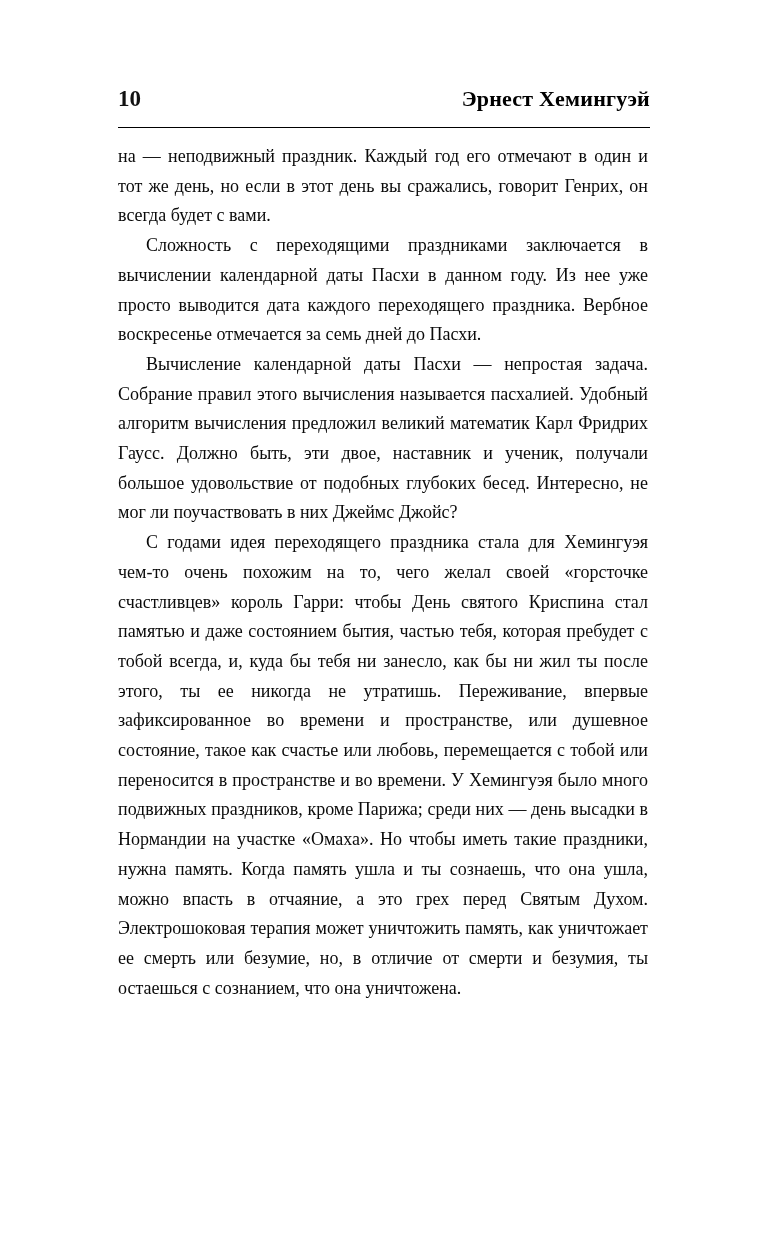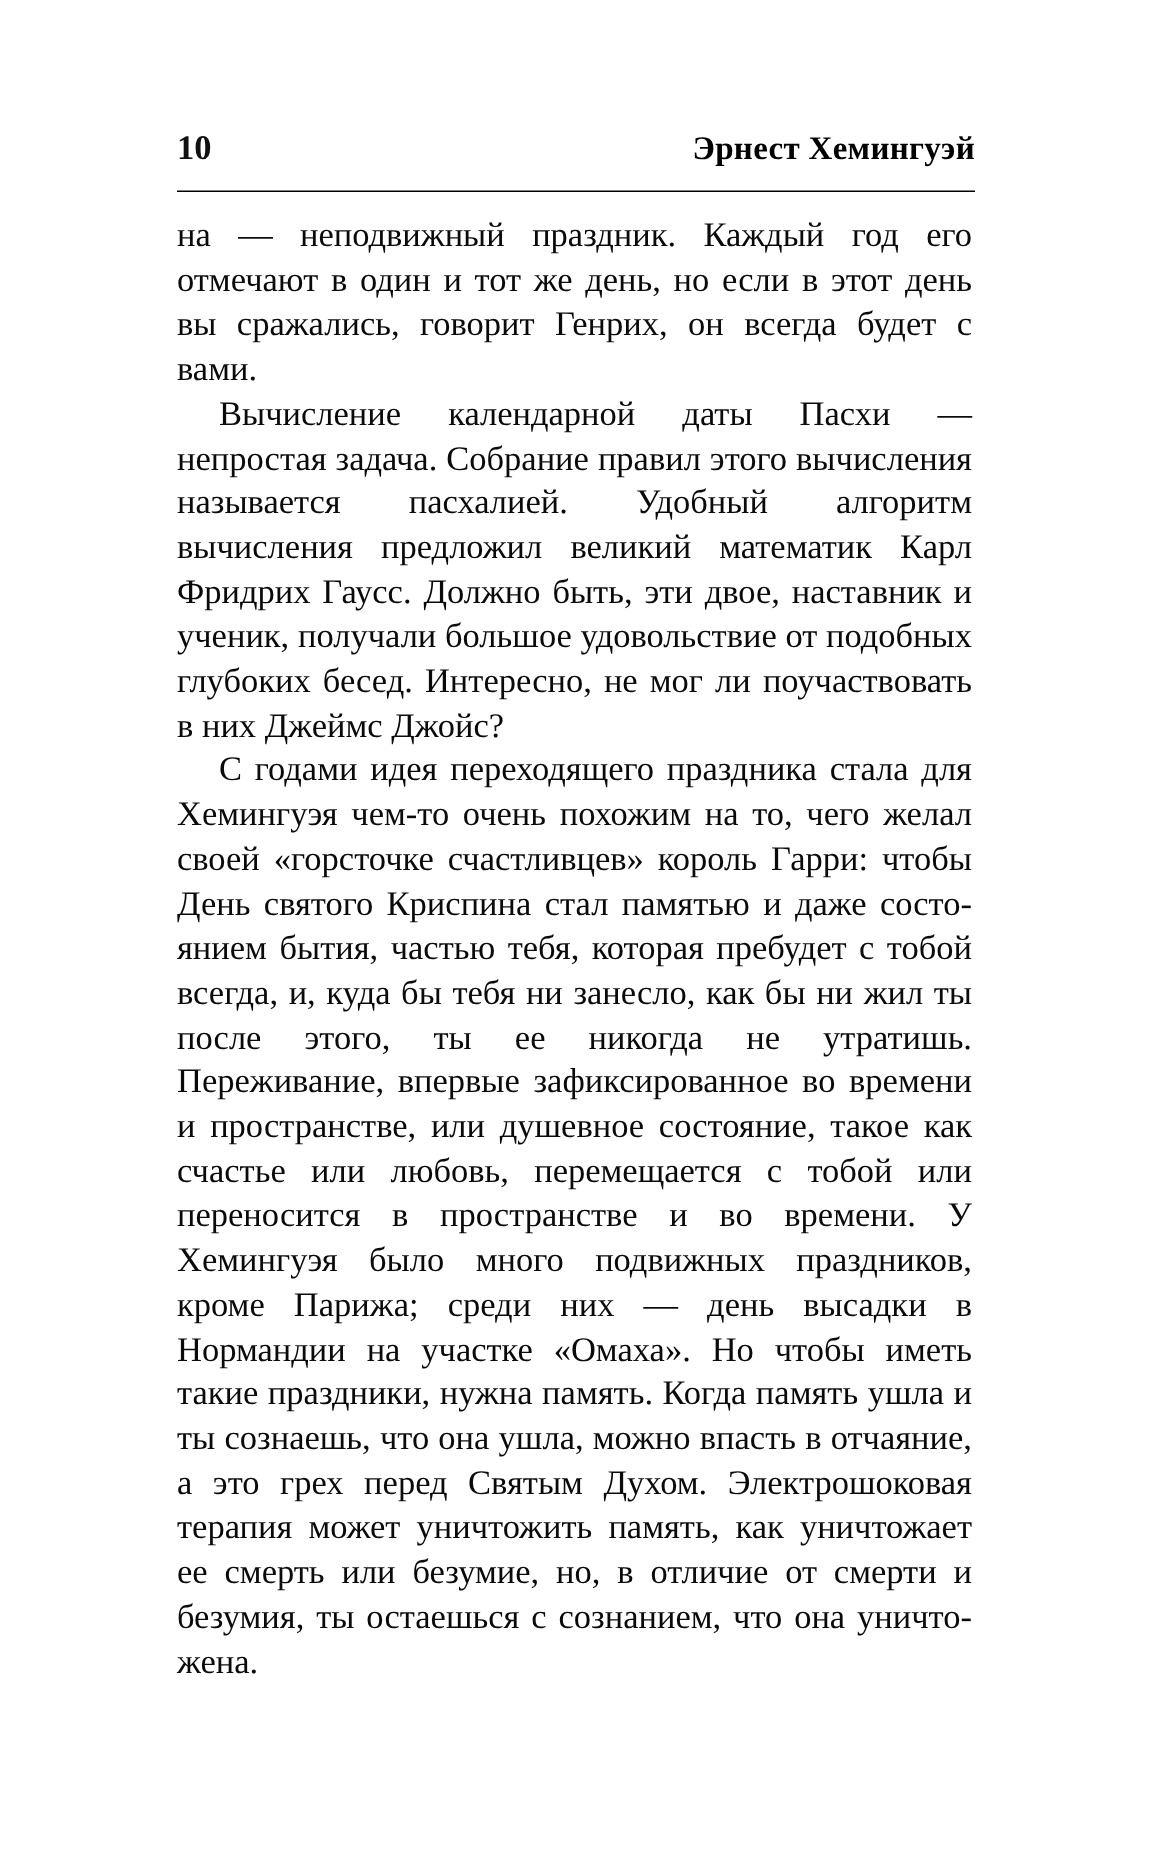--- a/index.html
+++ b/index.html
@@ -54,21 +54,21 @@
     background: #000000;
   }
   .content {
     position: absolute;
     left: 118px;
     right: 120px;
     top: 142px;
   }
   .para {
     font-family: "Liberation Serif", serif;
-    font-size: 23px;
+    font-size: 18px;
     line-height: 29.7px;
     text-align: justify;
     text-justify: inter-word;
     margin: 0;
     color: #0a0a0a;
     hyphens: manual;
   }
   .para.indent {
     text-indent: 28px;
   }
@@ -83,17 +83,18 @@
 
   <div class="header">
     <span class="page-number">10</span>
     <span class="running-title">Эрнест Хемингуэй</span>
   </div>
 
   <div class="header-rule"></div>
 
   <div class="content">
     <p class="para">на — неподвижный праздник. Каждый год его отмеча­ют в один и тот же день, но если в этот день вы сража­лись, говорит Генрих, он всегда будет с вами.</p>
+    <p class="para indent">Сложность с переходящими праздниками заключа­ется в вычислении календарной даты Пасхи в данном году. Из нее уже просто выводится дата каждого пере­ходящего праздника. Вербное воскресенье отмечается за семь дней до Пасхи.</p>
     <p class="para indent">Вычисление календарной даты Пасхи — непростая задача. Собрание правил этого вычисления называет­ся пасхалией. Удобный алгоритм вычисления предло­жил великий математик Карл Фридрих Гаусс. Должно быть, эти двое, наставник и ученик, получали большое удовольствие от подобных глубоких бесед. Интересно, не мог ли поучаствовать в них Джеймс Джойс?</p>
     <p class="para indent">С годами идея переходящего праздника стала для Хемингуэя чем-то очень похожим на то, чего желал своей «горсточке счастливцев» король Гарри: чтобы День святого Криспина стал памятью и даже состо­янием бытия, частью тебя, которая пребудет с тобой всегда, и, куда бы тебя ни занесло, как бы ни жил ты после этого, ты ее никогда не утратишь. Переживание, впервые зафиксированное во времени и пространстве, или душевное состояние, такое как счастье или лю­бовь, перемещается с тобой или переносится в про­странстве и во времени. У Хемингуэя было много под­вижных праздников, кроме Парижа; среди них — день высадки в Нормандии на участке «Омаха». Но чтобы иметь такие праздники, нужна память. Когда память ушла и ты сознаешь, что она ушла, можно впасть в от­чаяние, а это грех перед Святым Духом. Электрошо­ковая терапия может уничтожить память, как уничто­жает ее смерть или безумие, но, в отличие от смерти и безумия, ты остаешься с сознанием, что она уничто­жена.</p>
   </div>
 
 </div>
 
 </body></html>

